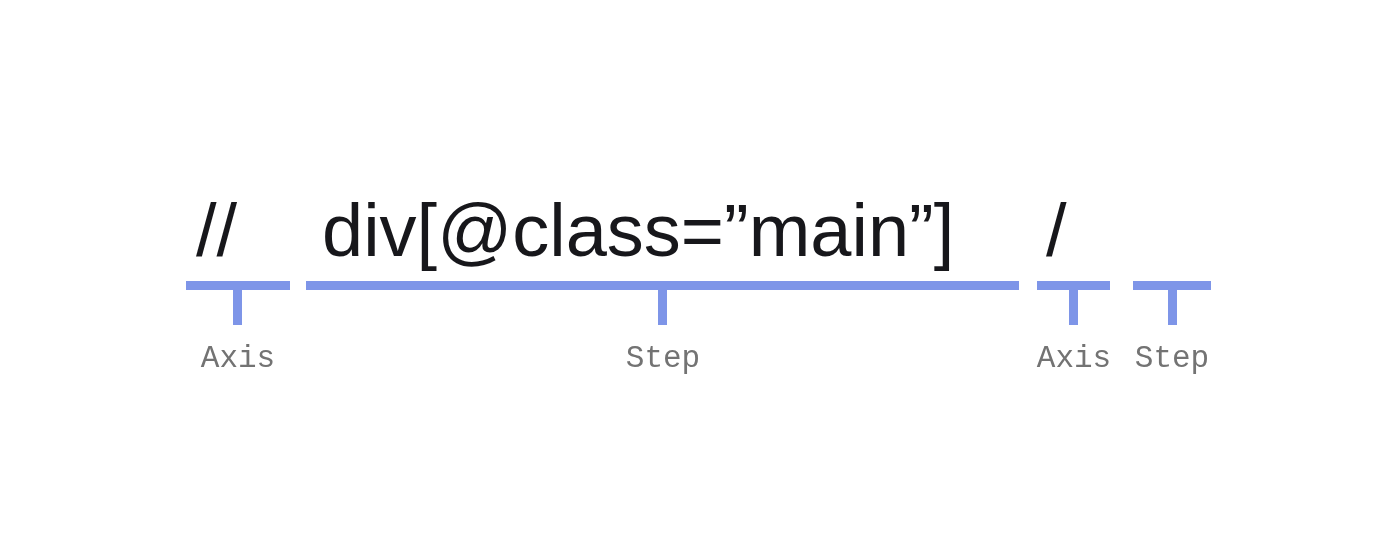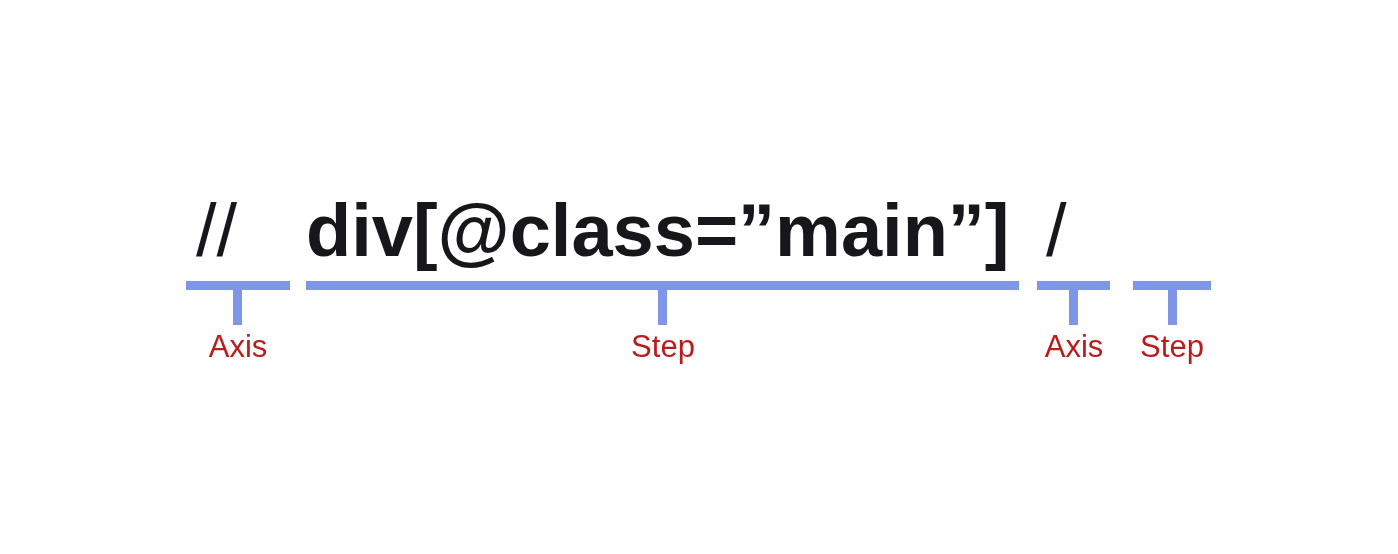--- a/index.html
+++ b/index.html
@@ -31,21 +31,21 @@
     position: absolute;
     bottom: 0;
     font-family: "Liberation Sans", sans-serif;
     font-size: 74px;
     line-height: 74px;
     font-weight: 400;
     color: #17171b;
     letter-spacing: 0px;
   }
   .tok-axis1 { left: 196px; }
-  .tok-step1 { left: 306px; font-weight: bold; }
+  .tok-step1 { left: 322px; }
   .tok-axis2 { left: 1046px; }
   .tok-step2 { left: 1128px; }
 
   
   .group {
     position: absolute;
     top: 281px;
   }
   .bar {
     position: absolute;
@@ -57,25 +57,25 @@
   }
   .tick {
     position: absolute;
     top: 9px;
     width: 9px;
     height: 35px;
     background: #7e95e8;
   }
   .caption {
     position: absolute;
-    top: 48px;
-    font-family: Liberation Sans, sans-serif;
+    top: 60px;
+    font-family: Liberation Mono, monospace;
     font-size: 31px;
     line-height: 36px;
-    color: #b91c1c;
+    color: #737373;
     text-align: center;
     transform: translateX(-50%);
     white-space: nowrap;
   }
 
   
   #g-axis1 { left: 186px; width: 104px; }
   #g-axis1 .bar  { width: 104px; }
   #g-axis1 .tick { left: 47px; }
   #g-axis1 .caption { left: 52px; }

